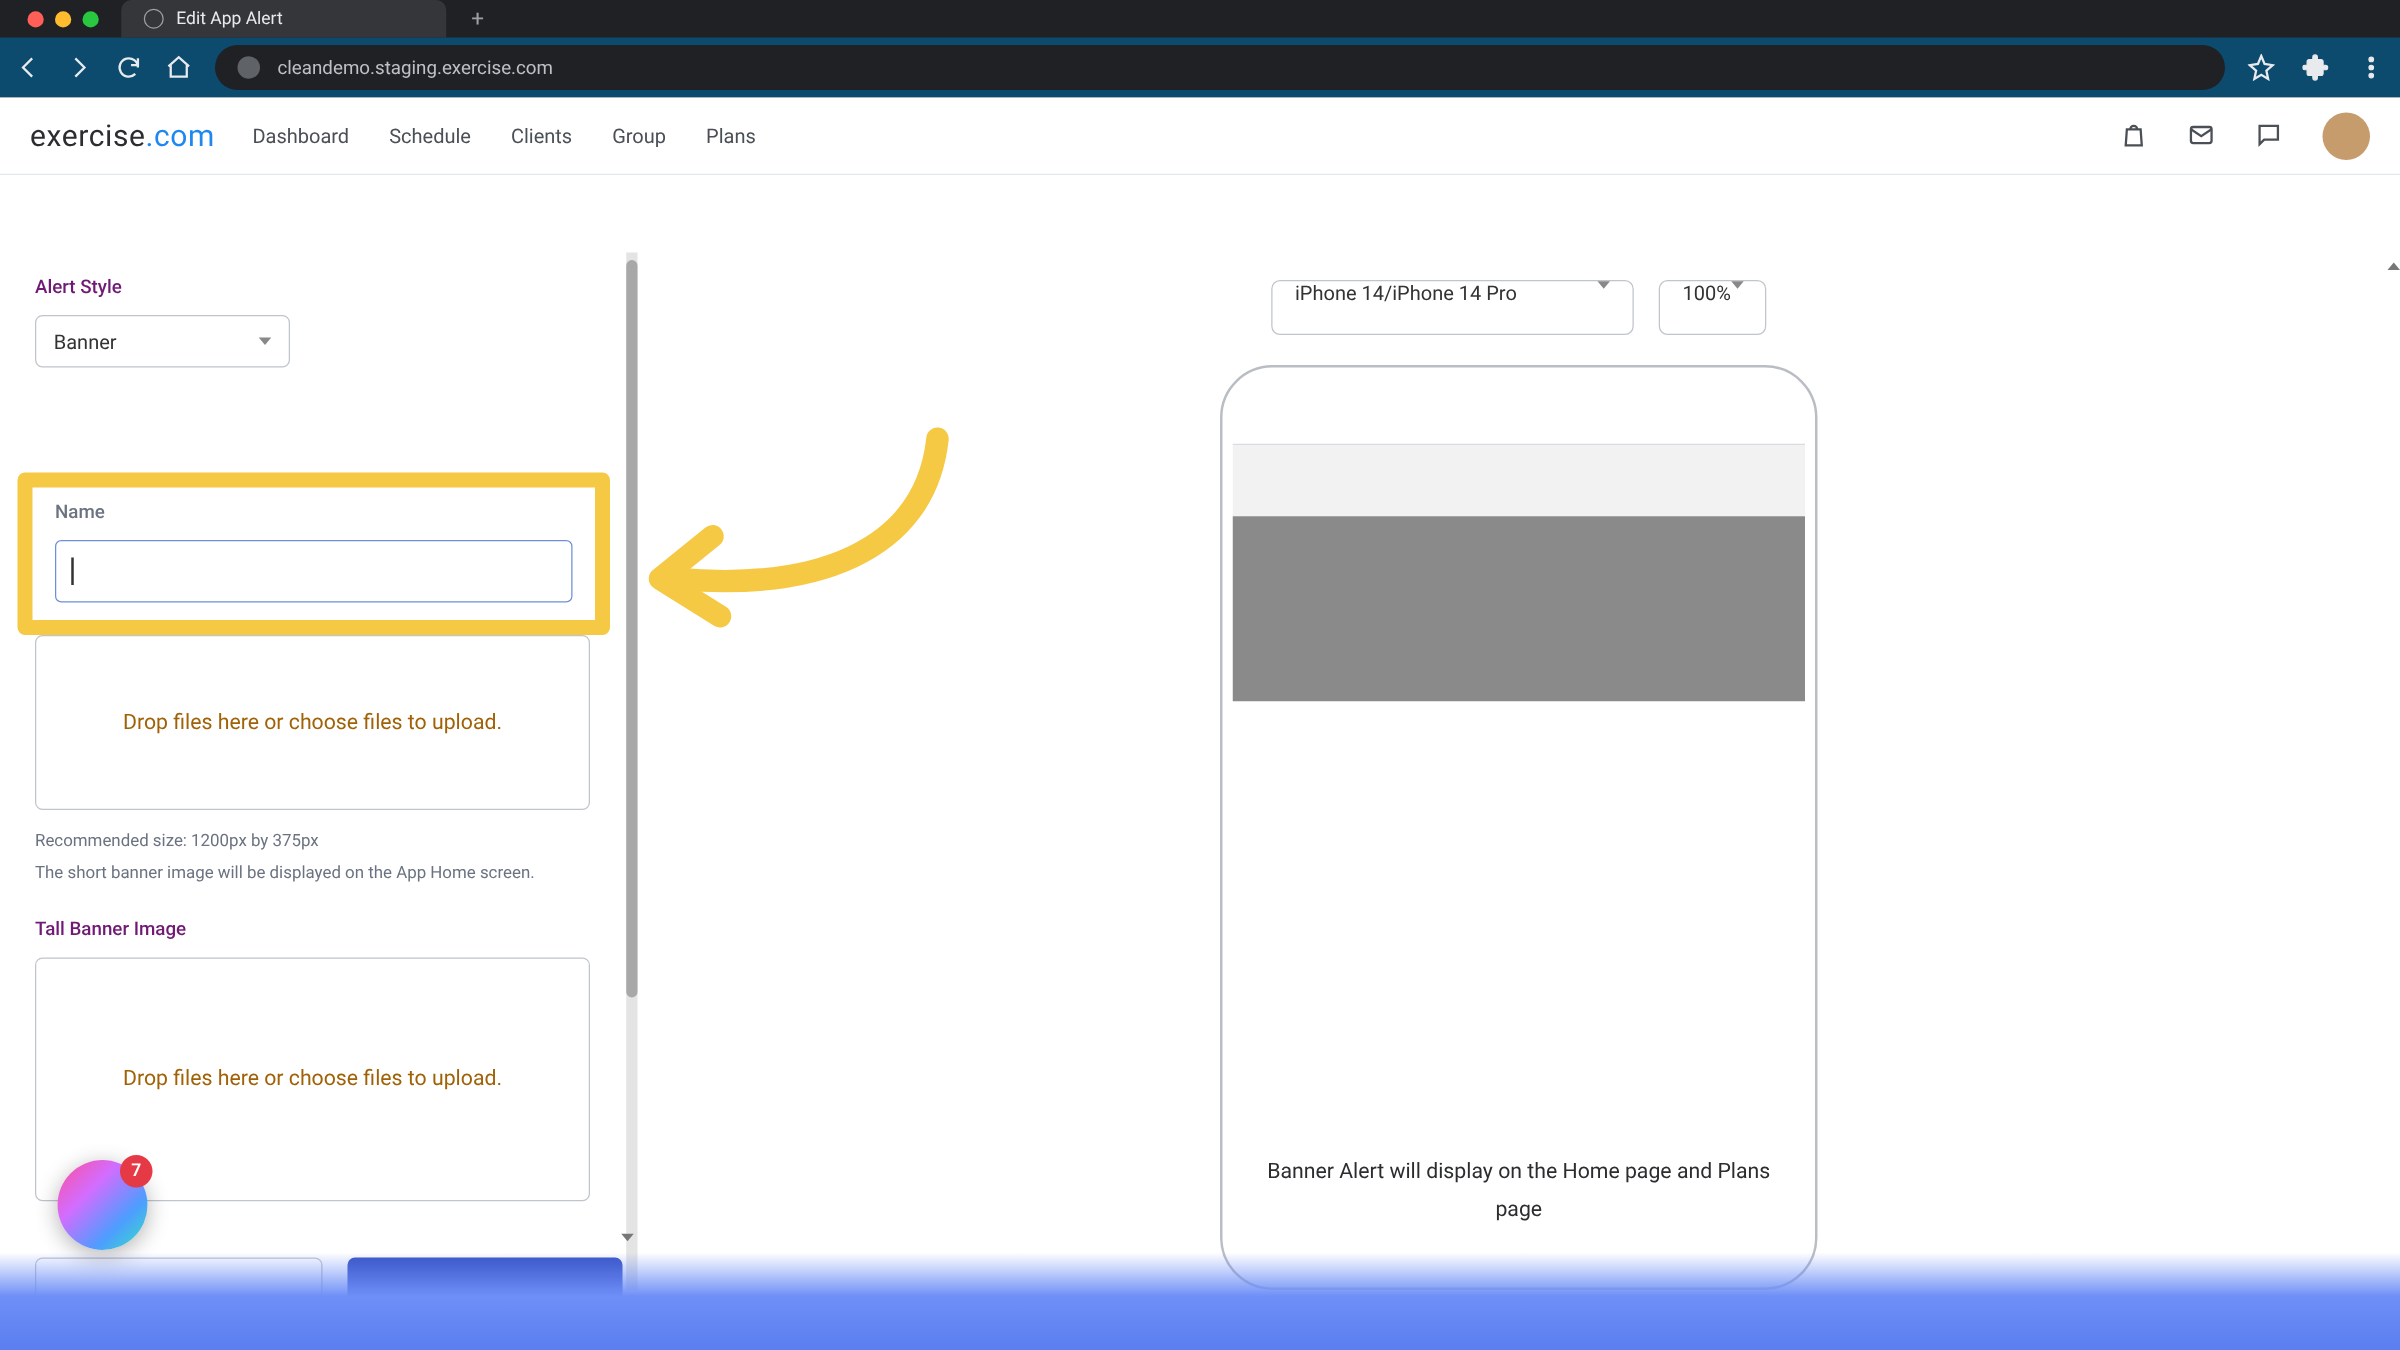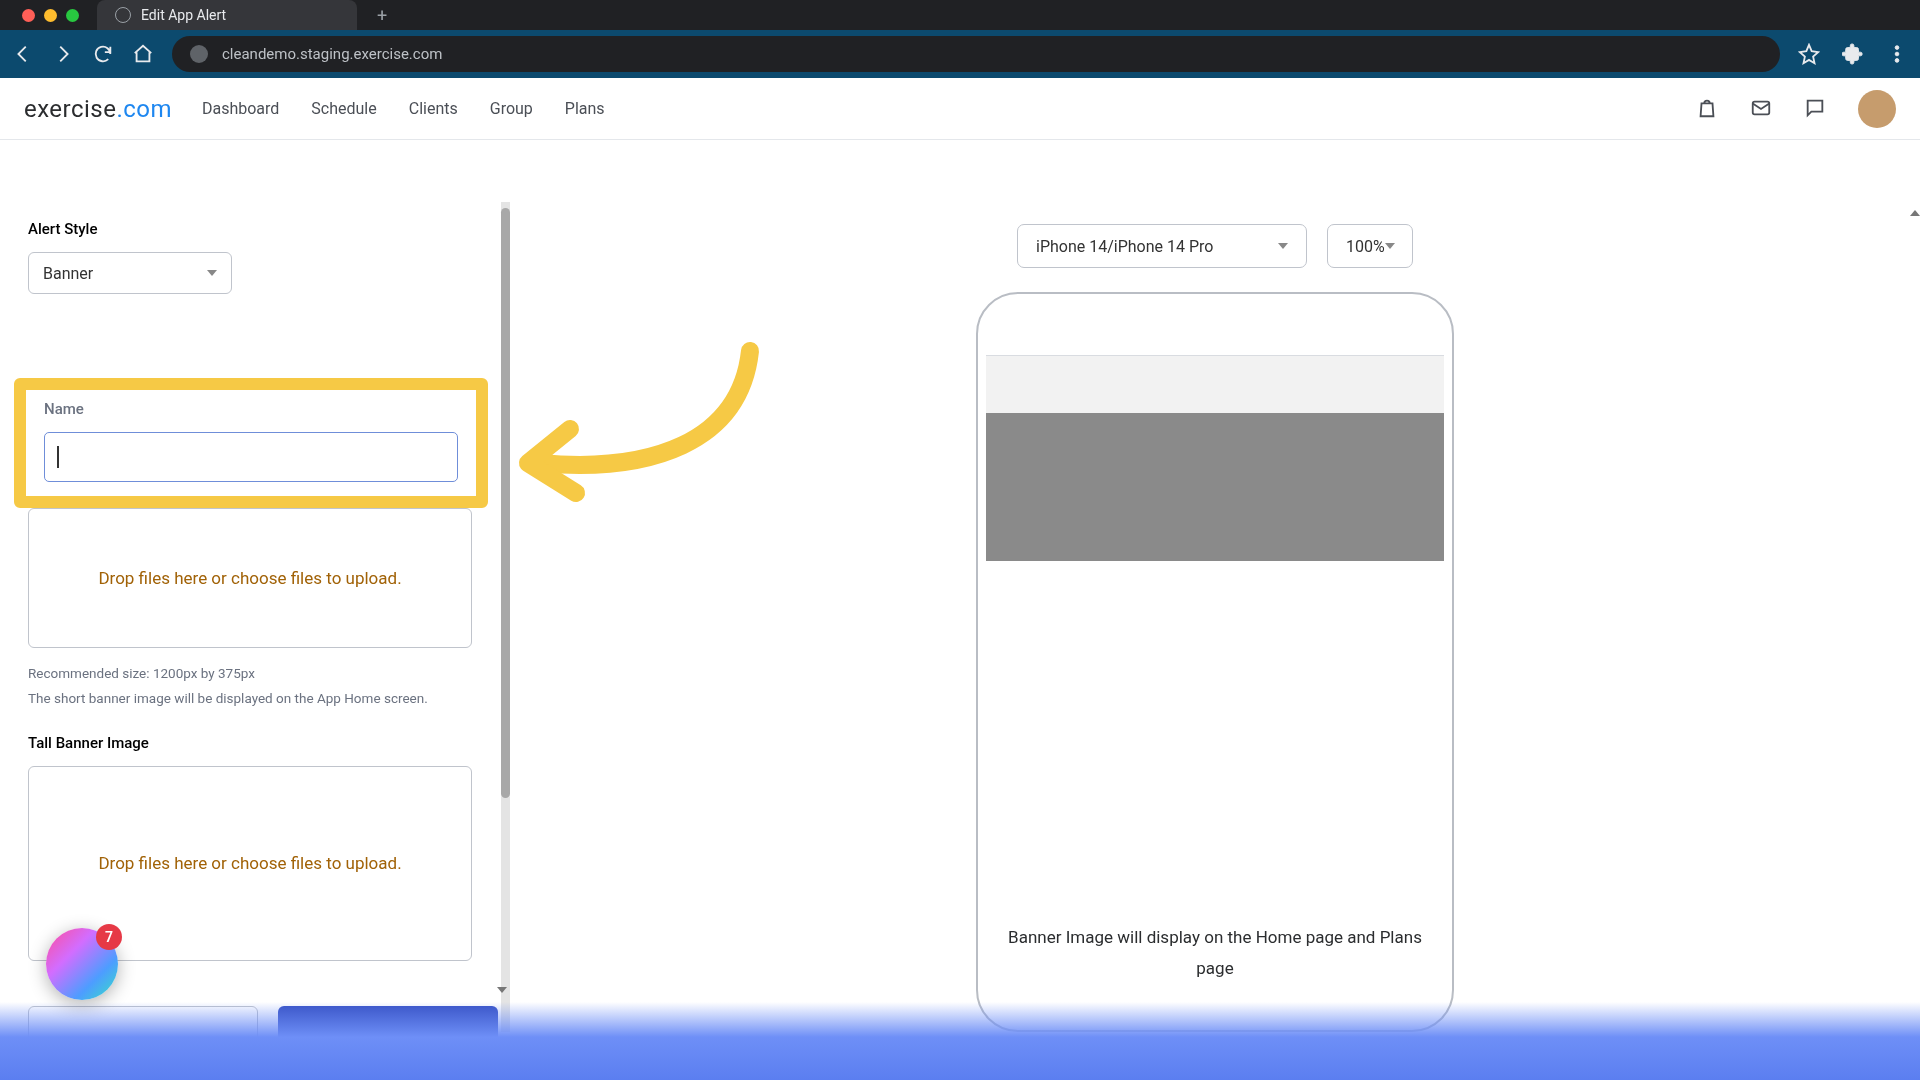--- a/index.html
+++ b/index.html
@@ -31,40 +31,40 @@
   .header-right{margin-left:auto;display:flex;align-items:center;gap:30px;color:#4b4f56;}
   .avatar{width:38px;height:38px;border-radius:50%;background:#c69c6d;display:inline-block;}
 
   
   .main { position:absolute; top:62px; left:0; right:0; bottom:0; display:flex; }
   .sidebar { width:510px; position:relative; }
   .sidebar-scroll{position:absolute; top:6px; right:0; width:9px; height:590px; background:#a8a8a8; border-radius:6px;}
   .sidebar-scroll-track{position:absolute; top:0; right:0; width:9px; bottom:0; background:#e4e4e4;}
   .sidebar-inner{ padding:18px 28px 0 28px; }
 
-  .field-label{font-size:15px; color:#000000; font-weight:500; margin-bottom:14px;}
+  .field-label{font-size:15px; color:#701a75; font-weight:500; margin-bottom:14px;}
   .select{ width:204px; height:42px; border:1px solid #c0c4cc; border-radius:6px; background:#fff; display:flex; align-items:center; padding:0 14px; justify-content:space-between; font-size:16px; color:#333; }
   .chev{width:0;height:0;border-left:5px solid transparent;border-right:5px solid transparent;border-top:6px solid #888;}
 
   .section{margin-top:24px;}
   .dropzone{ border:1px solid #c0c4cc; border-radius:6px; height:140px; display:flex; align-items:center; justify-content:center; font-size:17px; color:#a16207; width:444px;}
   .dropzone.tall{height:195px;}
   .helper{font-size:13.5px; color:#6b7280; line-height:1.7; margin-top:14px;}
 
   .form-footer{ position:absolute; left:0; right:0; bottom:0; height:14px; }
   .footer-btn-left{position:absolute;left:28px;bottom:-14px;width:230px;height:40px;border:1px solid #c0c4cc;border-radius:6px;background:#fff;}
   .footer-btn-right{position:absolute;left:278px;bottom:-14px;width:220px;height:40px;border-radius:6px;background:#3853c6;}
 
   .sidebar-mini-scroll{position:absolute; right:3px; bottom:38px; width:10px; height:10px; }
   .sidebar-mini-scroll::before{content:"";position:absolute;left:0;top:3px;border-left:5px solid transparent;border-right:5px solid transparent;border-top:6px solid #777;}
 
   
   .preview{ flex:1; position:relative; }
   .preview-top{ display:flex; gap:20px; justify-content:center; padding-top:22px;}
-  .preview-select{ width:290px; height:44px; border:1px solid #c0c4cc; border-radius:7px; display:flex; align-items:center; padding:0 18px; font-size:16px; color:#333; justify-content:space-between;}
+  .preview-select{ width:290px; height:44px; border:1px solid #c0c4cc; border-radius:7px; display:flex; padding:0 18px; font-size:16px; color:#333; justify-content:space-between;}
   .preview-select.small{width:86px;}
 
   .phone-frame{ width:478px; margin:24px auto 0 auto; border:2px solid #b9bdc4; border-radius:42px; padding:8px; }
   .phone-inner{ border-radius:34px; overflow:hidden; height:720px; position:relative; background:#fff;}
   .phone-status{height:54px; border-bottom:1px solid #d9dce1;}
   .phone-short-banner{height:57px; background:#f2f2f2;}
   .phone-big-banner{height:148px; background:#8a8a8a;}
   .phone-msg{ position:absolute; left:0; right:0; top:620px; text-align:center; font-size:17px; color:#2b2d2f; line-height:1.8; padding:0 20px;}
 
   
@@ -237,21 +237,21 @@
           <span>100%</span>
           <span class="chev"></span>
         </div>
       </div>
 
       <div class="phone-frame">
         <div class="phone-inner">
           <div class="phone-status"></div>
           <div class="phone-short-banner"></div>
           <div class="phone-big-banner"></div>
-          <div class="phone-msg">Banner Image will display on the Home page and Plans page</div>
+          <div class="phone-msg">Banner Alert will display on the Home page and Plans page</div>
         </div>
       </div>
     </div>
 
   </div>
 
   <div class="dim-overlay"></div>
 
   <div class="bottom-gradient"></div>
 

